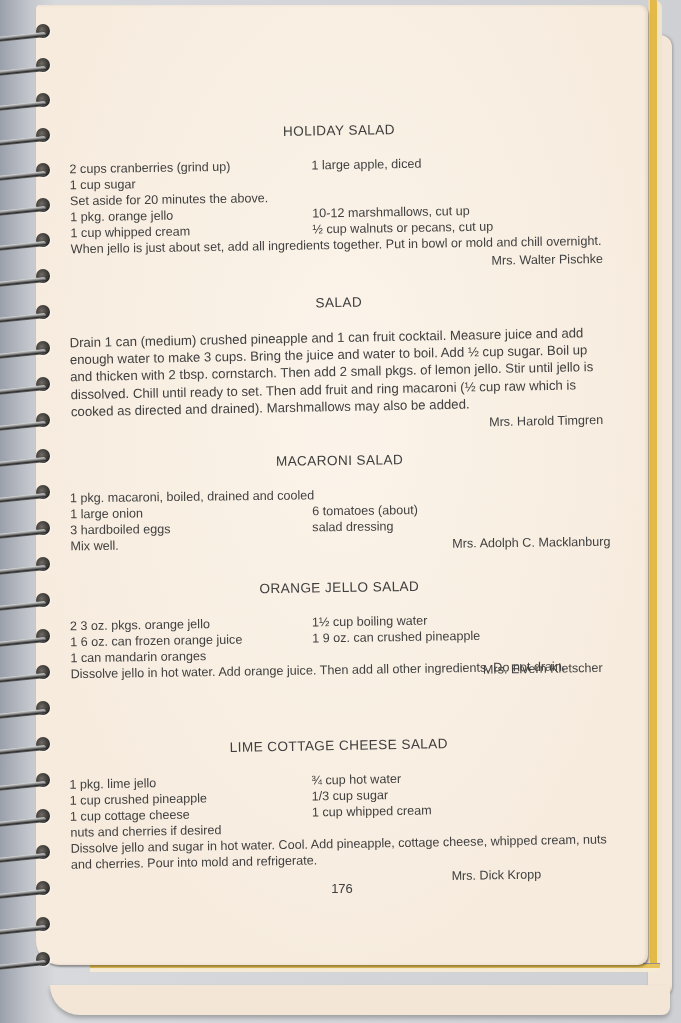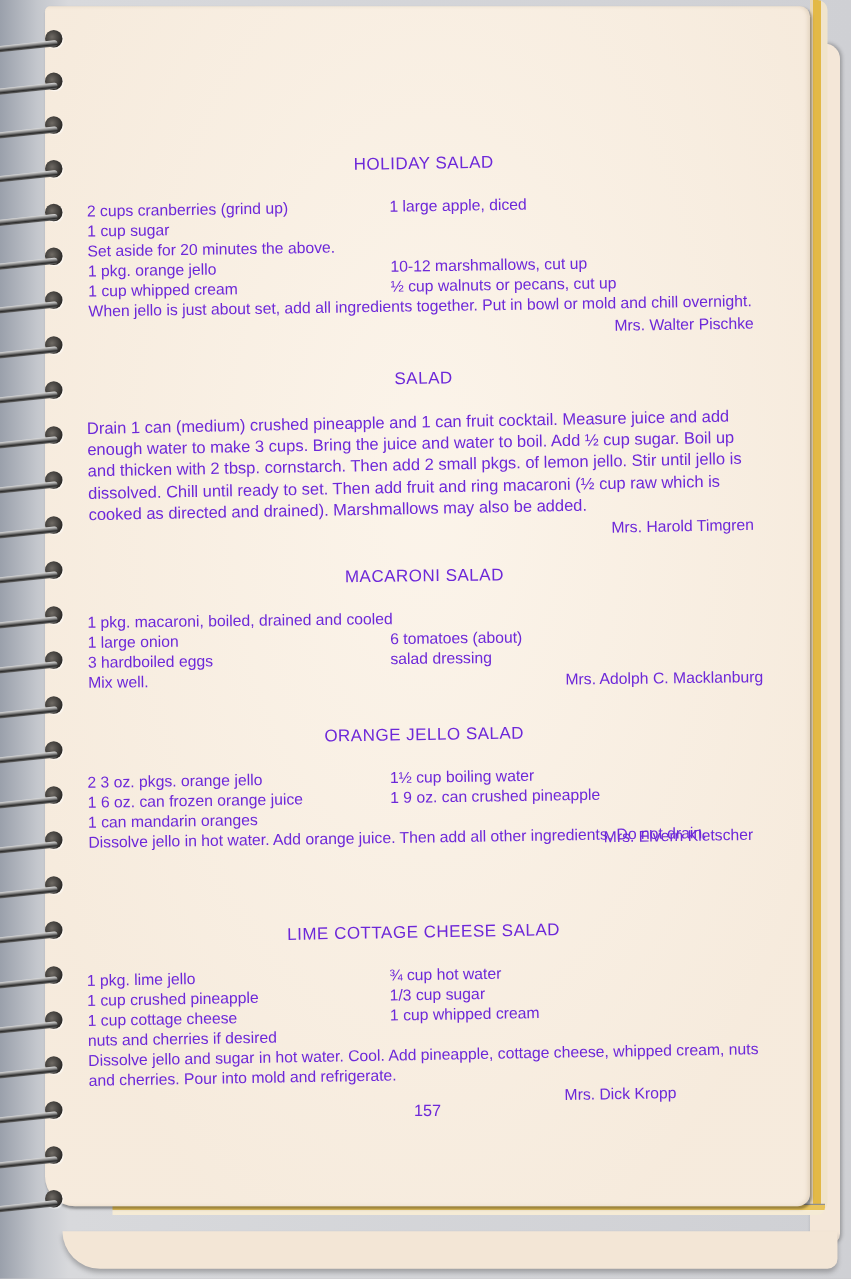--- a/index.html
+++ b/index.html
@@ -33,21 +33,21 @@
       position: absolute; left: 90px; top: 963px; width: 570px; height: 9px;
       background: linear-gradient(180deg, #8f8f8f 0 1px, #e8c35a 1px 5px, #f5ebd5 5px 100%);
       border-radius: 0 0 6px 0;
     }
     
     .page {
       position: absolute; left: 36px; top: 5px; width: 612px; height: 960px;
       background: #f8eee2;
       border-radius: 4px 8px 10px 24px;
       box-shadow: inset -2px 0 3px rgba(160,130,90,0.25), 1px 2px 2px rgba(0,0,0,0.35);
-      color: #6d28d9;
+      color: #404040;
     }
     .page::after {
       content: ""; position: absolute; inset: 0; border-radius: inherit; pointer-events: none;
       background: radial-gradient(ellipse at 50% 40%, rgba(255,250,242,0.5), rgba(240,225,205,0.25) 80%);
     }
     
     .coils { position: absolute; left: 0; top: 0; width: 70px; height: 1023px; z-index: 5; }
     .coil { position: absolute; left: 0; width: 60px; height: 20px; }
     .coil .hole {
       position: absolute; left: 36px; top: 0; width: 14px; height: 14px;
@@ -153,21 +153,21 @@
         <span class="cell">1/3 cup sugar</span>
         <span class="cell">1 cup cottage cheese</span>
         <span class="cell">1 cup whipped cream</span>
         <span class="cell">nuts and cherries if desired</span>
         <span class="cell"></span>
       </div>
       <div class="para">Dissolve jello and sugar in hot water. Cool. Add pineapple, cottage cheese, whipped cream, nuts and cherries. Pour into mold and refrigerate.</div>
       <div class="author" style="padding-right:70px;">Mrs. Dick Kropp</div>
     </section>
 
-    <div class="pagenum">157</div>
+    <div class="pagenum">176</div>
   </div>
 </div>
 
 <div class="coils">
   <div class="coil" style="top:24px">
       <span class="hole"></span>
       <span class="wire"></span>
     </div>
   <div class="coil" style="top:58px">
       <span class="hole"></span>

